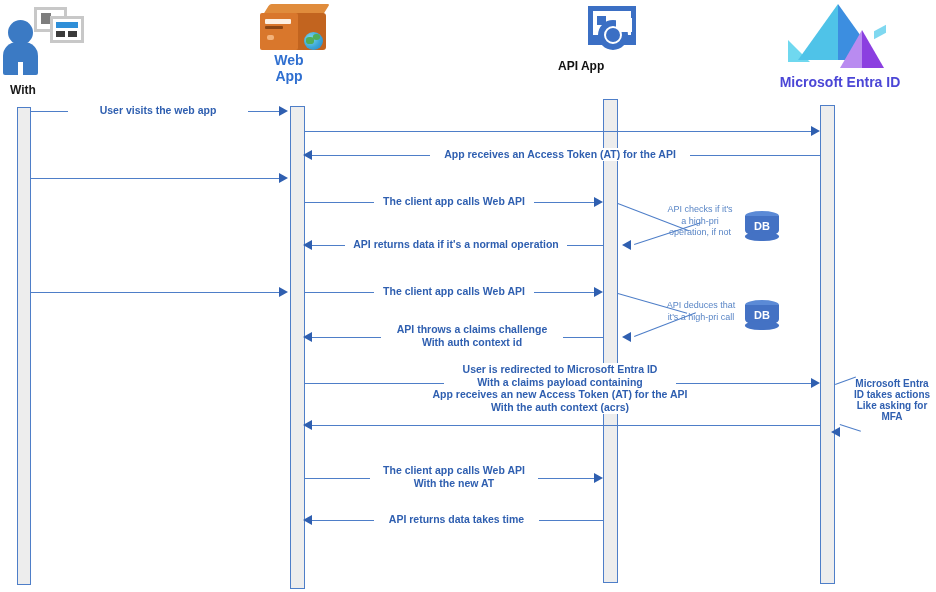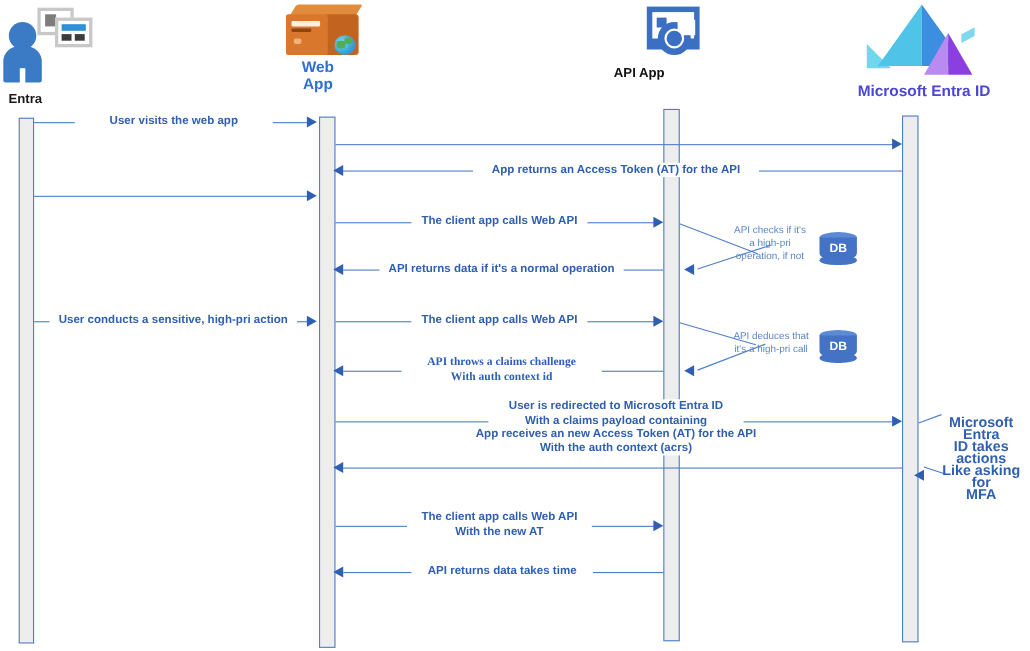--- a/index.html
+++ b/index.html
@@ -25,21 +25,21 @@
   .arrow-r{border-top:5px solid transparent;border-bottom:5px solid transparent;border-left:9px solid #2f5fb0;}
   .arrow-l{border-top:5px solid transparent;border-bottom:5px solid transparent;border-right:9px solid #2f5fb0;}
 
   .msg-text{position:absolute;text-align:center;font-size:10.5px;font-weight:bold;
             color:#2f5fb0;line-height:13px;white-space:pre-line;background:#ffffff;
             padding:0 3px;box-sizing:border-box;}
 
   
   .note-text{position:absolute;text-align:center;font-size:9px;color:#5a86c6;
              line-height:11.5px;white-space:pre-line;}
-  .note-text.bold{font-weight:bold;color:#2f5fb0;font-size:13px;line-height:11px;}
+  .note-text.bold{font-weight:bold;color:#2f5fb0;font-size:10px;line-height:11px;}
   .hook{position:absolute;height:0;border-top:1.4px solid #4e7ec8;transform-origin:0 0;}
 
   
   .db{position:absolute;width:34px;height:30px;}
   .db .body{position:absolute;left:0;top:5px;width:34px;height:21px;background:#4472c4;border-radius:0 0 17px 17px/0 0 7px 7px;}
   .db .top{position:absolute;left:0;top:0;width:34px;height:10px;background:#5b8ad6;border-radius:17px/5px;}
   .db .band{position:absolute;left:0;top:7px;width:34px;height:3px;background:#9fc0ea;border-radius:17px/2px;opacity:.85;}
   .db .cap{position:absolute;left:0;top:21px;width:34px;height:9px;background:#4472c4;border-radius:17px/5px;}
   .db .txt{position:absolute;left:0;top:9px;width:34px;text-align:center;font-size:11px;
            font-weight:bold;color:#ffffff;z-index:3;}
@@ -112,21 +112,21 @@
         </div>
       <div class="mon-front">
           <div class="bar"></div>
           <div class="b2"></div>
           <div class="b3"></div>
         </div>
       <div class="head"></div>
       <div class="body"></div>
       <div class="leg-gap"></div>
     </div>
-    <div class="actor-label lbl-user" style="position:absolute;left:0;top:82px;width:46px;text-align:center;">Entra</div>
+    <div class="actor-label lbl-user" style="position:absolute;left:0;top:82px;width:46px;text-align:center;">With</div>
   </div>
 
   <div class="actor" style="left:248px;top:2px;width:96px;">
     <div class="srv-ico" style="left:12px;top:2px;">
       <div class="top"></div>
         <div class="side"></div>
         <div class="face"></div>
       <div class="slot"></div>
         <div class="slot2"></div>
         <div class="dot"></div>
@@ -171,44 +171,43 @@
 
   <div class="msg-line" style="left:31px;top:111px;width:250px;"></div>
   <div class="arrow arrow-r" style="left:279px;top:106px;"></div>
   <div class="msg-text" style="left:68px;top:104px;width:180px;">User visits the web app</div>
 
   <div class="msg-line" style="left:305px;top:131px;width:508px;"></div>
   <div class="arrow arrow-r" style="left:811px;top:126px;"></div>
 
   <div class="msg-line" style="left:312px;top:155px;width:508px;"></div>
   <div class="arrow arrow-l" style="left:303px;top:150px;"></div>
-  <div class="msg-text" style="left:430px;top:148px;width:260px;">App returns an Access Token (AT) for the API</div>
+  <div class="msg-text" style="left:430px;top:148px;width:260px;">App receives an Access Token (AT) for the API</div>
 
   <div class="msg-line" style="left:31px;top:178px;width:250px;"></div>
   <div class="arrow arrow-r" style="left:279px;top:173px;"></div>
 
   <div class="msg-line" style="left:305px;top:202px;width:291px;"></div>
   <div class="arrow arrow-r" style="left:594px;top:197px;"></div>
   <div class="msg-text" style="left:374px;top:195px;width:160px;">The client app calls Web API</div>
 
   <div class="msg-line" style="left:312px;top:245px;width:291px;"></div>
   <div class="arrow arrow-l" style="left:303px;top:240px;"></div>
   <div class="msg-text" style="left:345px;top:238px;width:222px;">API returns data if it's a normal operation</div>
 
   <div class="msg-line" style="left:31px;top:292px;width:250px;"></div>
   <div class="arrow arrow-r" style="left:279px;top:287px;"></div>
-  <div class="msg-text" style="left:45px;top:285px;width:225px;">User conducts a sensitive, high-pri action</div>
 
   <div class="msg-line" style="left:305px;top:292px;width:291px;"></div>
   <div class="arrow arrow-r" style="left:594px;top:287px;"></div>
   <div class="msg-text" style="left:374px;top:285px;width:160px;">The client app calls Web API</div>
 
   <div class="msg-line" style="left:312px;top:337px;width:291px;"></div>
   <div class="arrow arrow-l" style="left:303px;top:332px;"></div>
-  <div class="msg-text" style="left:365px;top:323px;width:182px;font-family:Liberation Serif, serif;">API throws a claims challenge
+  <div class="msg-text" style="left:381px;top:323px;width:182px;">API throws a claims challenge
 With auth context id</div>
 
   <div class="msg-line" style="left:305px;top:383px;width:508px;"></div>
   <div class="arrow arrow-r" style="left:811px;top:378px;"></div>
   <div class="msg-text" style="left:444px;top:363px;width:232px;">User is redirected to Microsoft Entra ID
 With a claims payload containing
 The auth context</div>
 
   <div class="msg-line" style="left:312px;top:425px;width:508px;"></div>
   <div class="arrow arrow-l" style="left:303px;top:420px;"></div>

